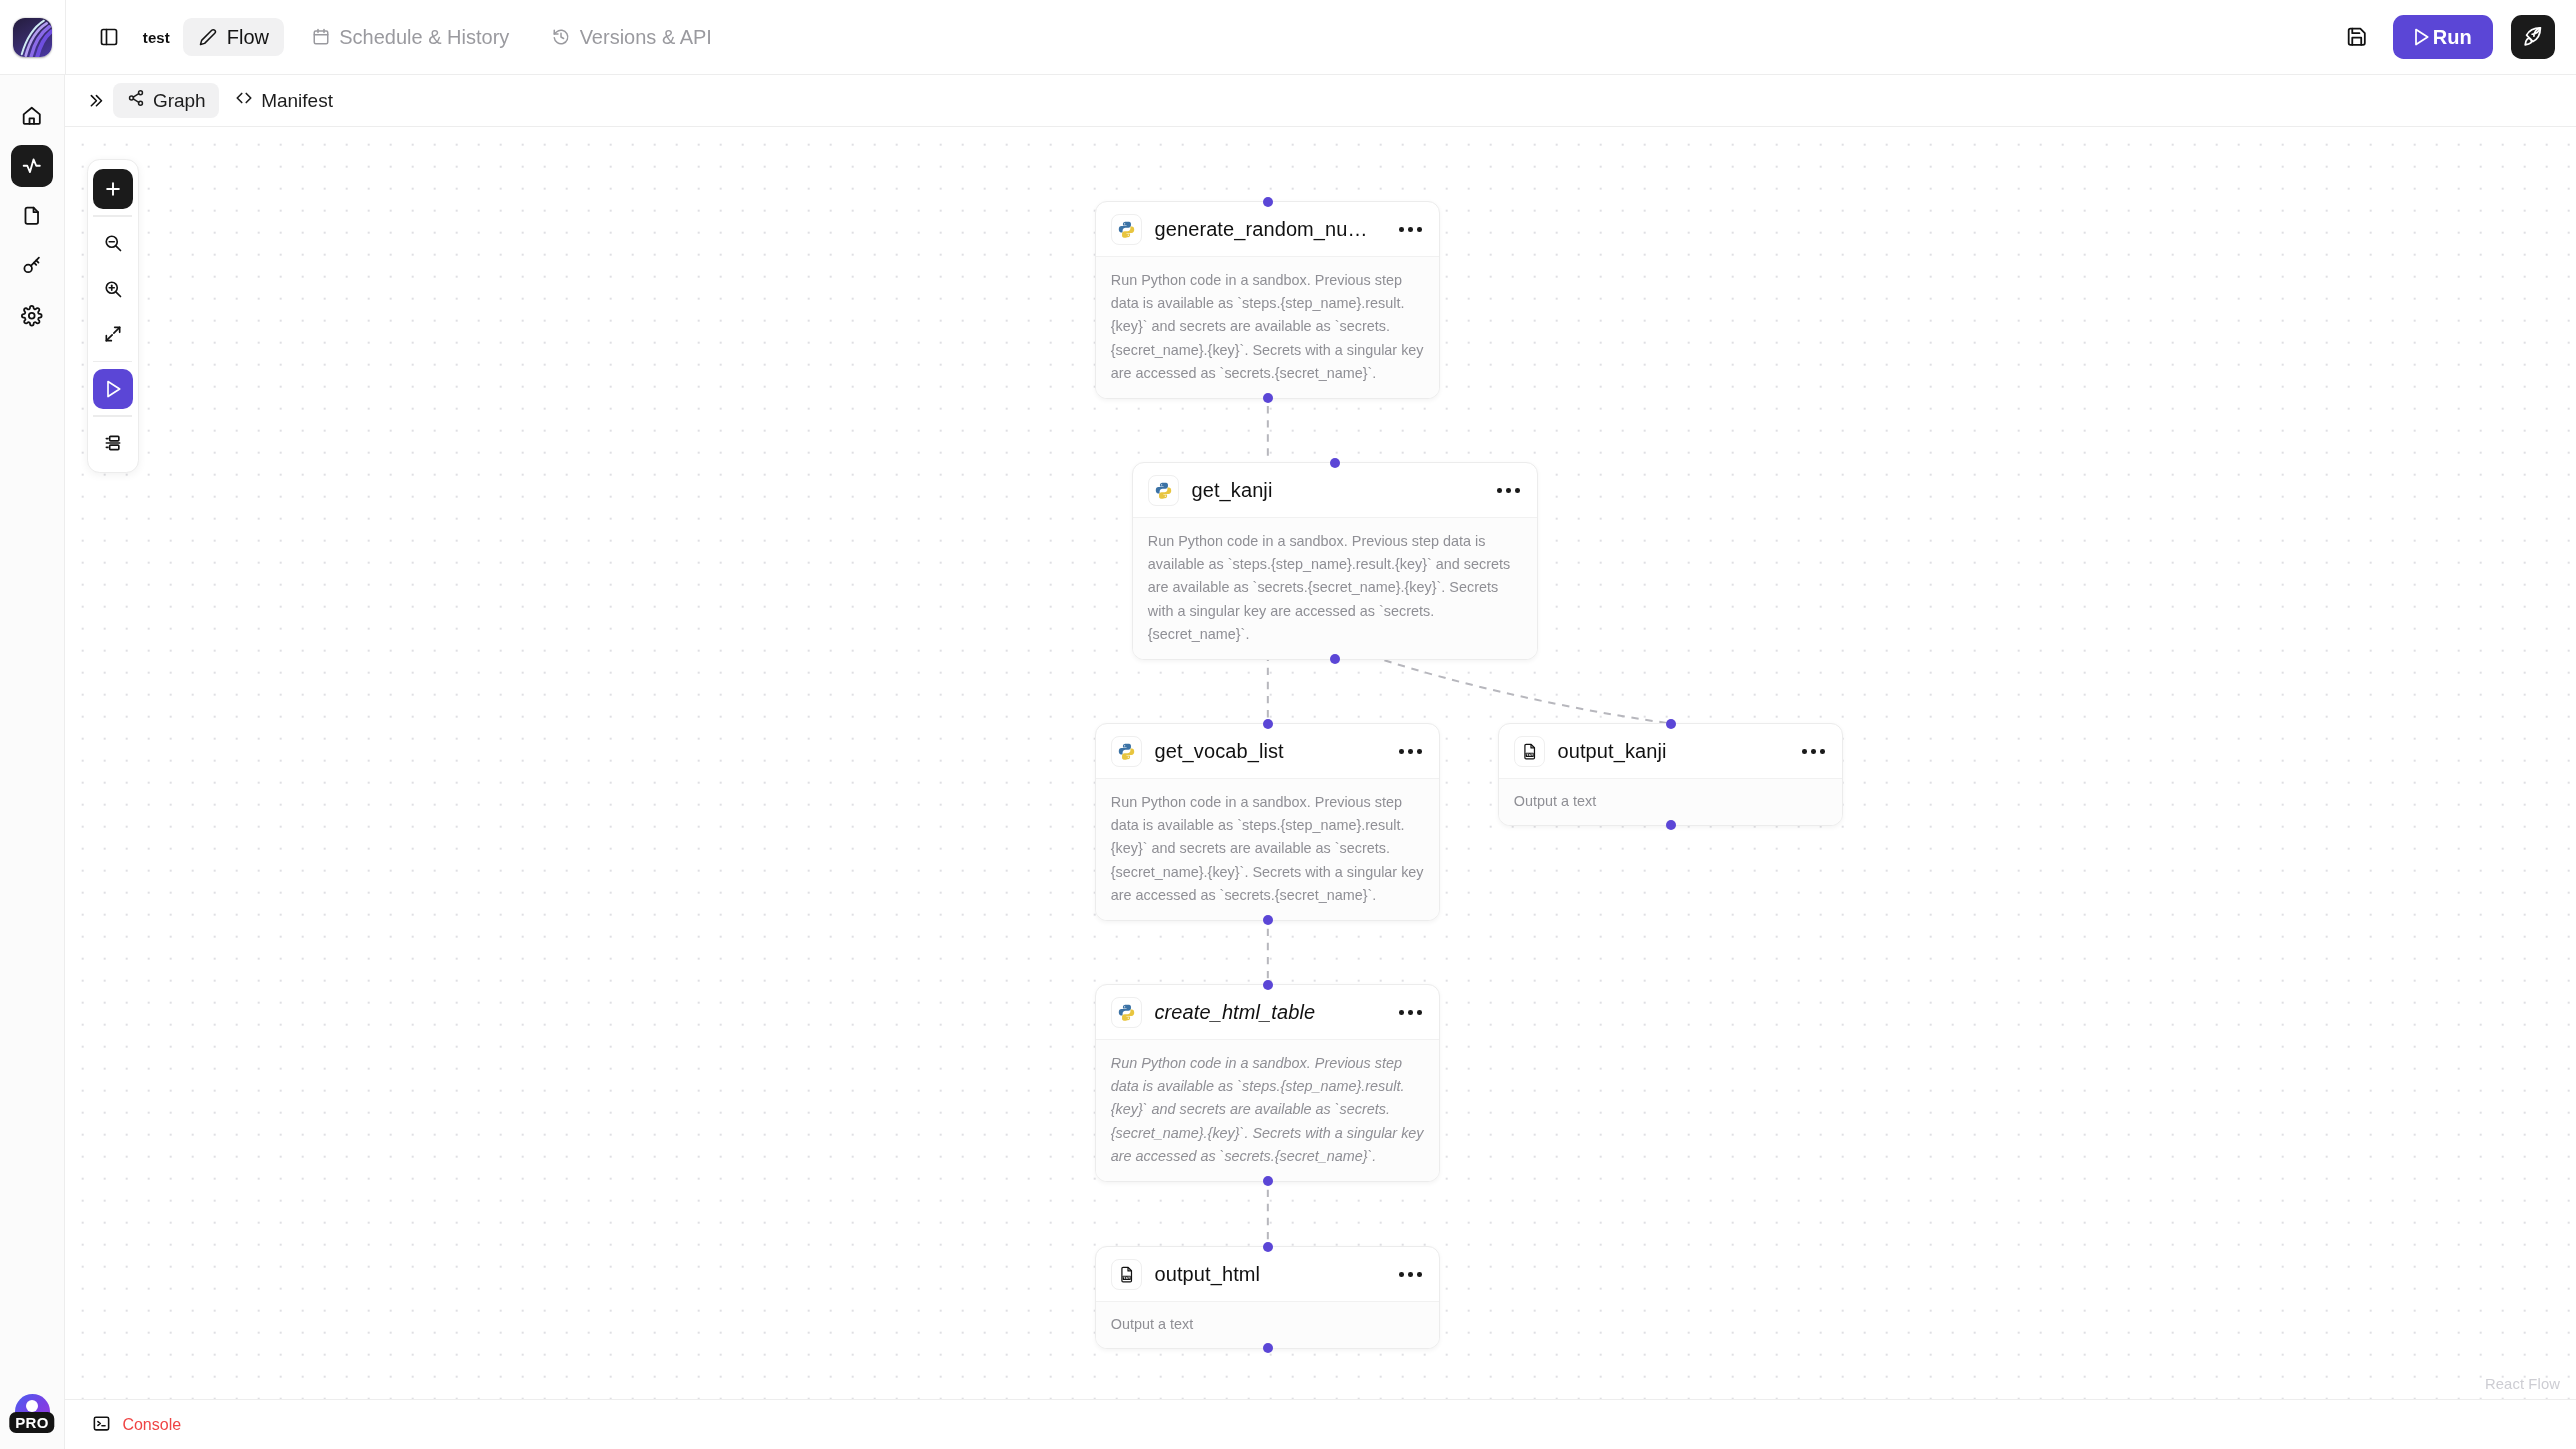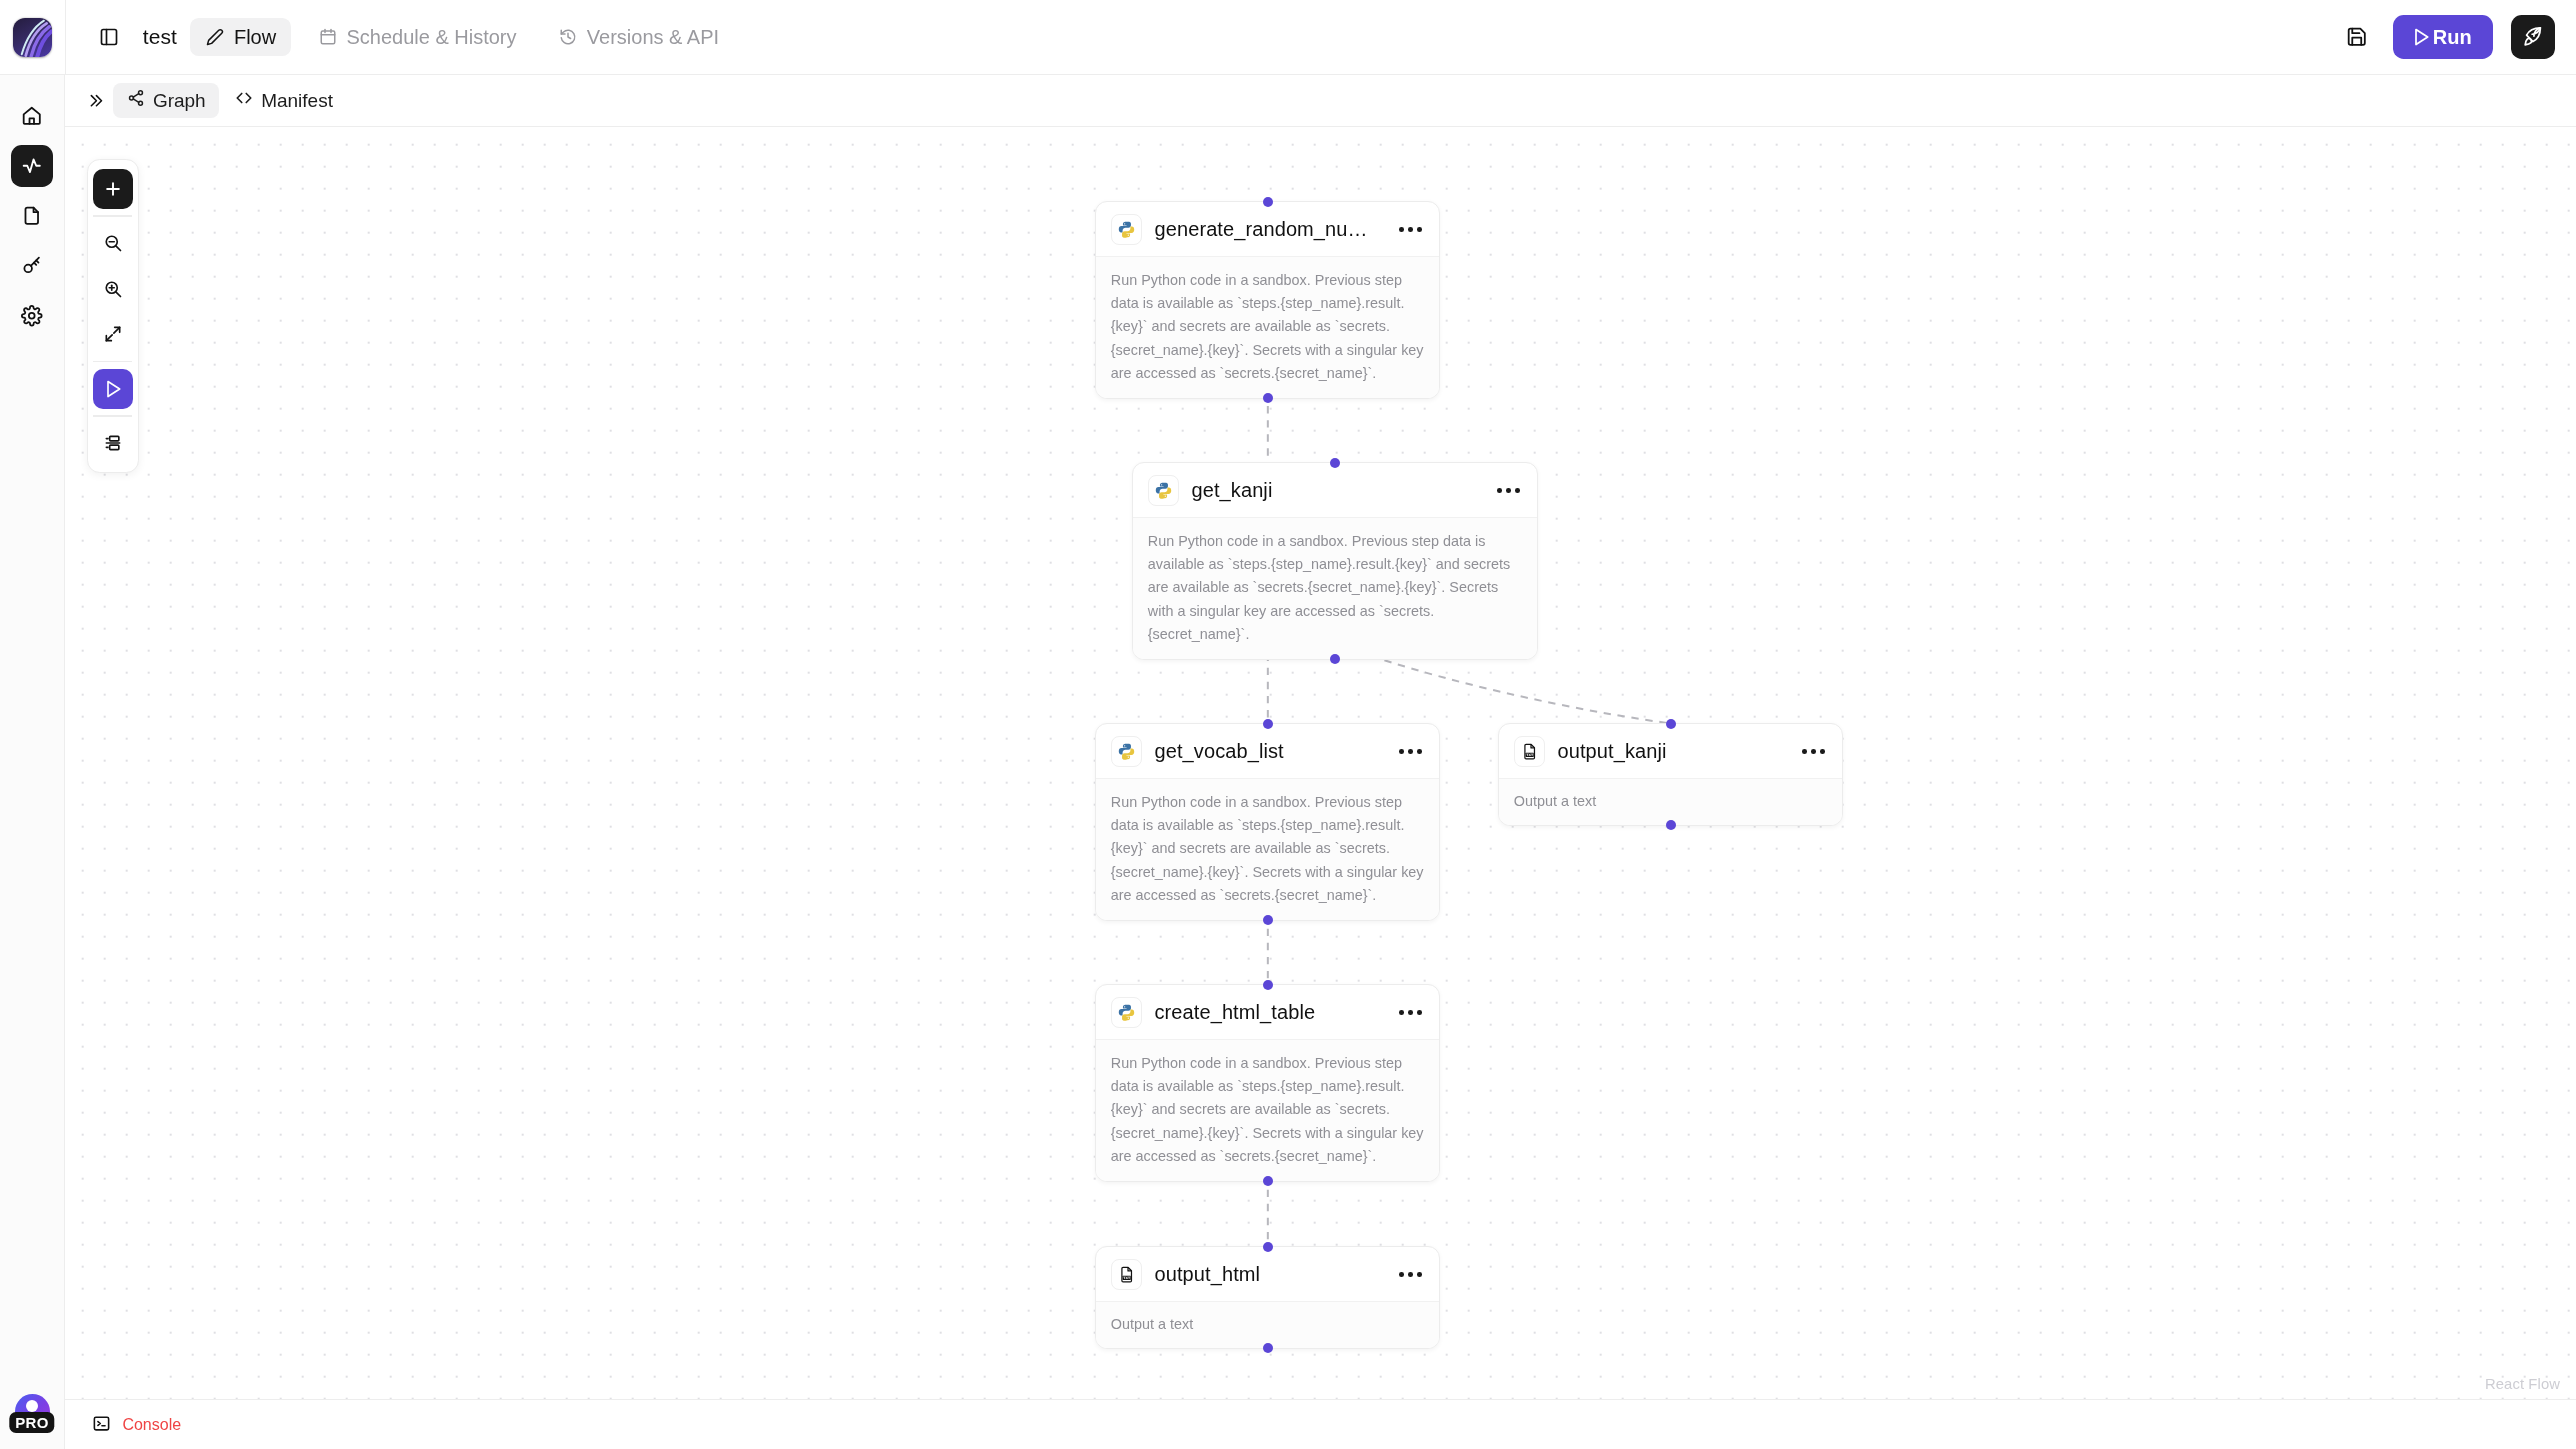--- a/index.html
+++ b/index.html
@@ -32,21 +32,21 @@
   .logo svg { position: absolute; inset: 0; }
 
   .topbar-left { display: flex; align-items: center; gap: 0; padding-left: 24px; height: 75px; border-left: 1.3px solid #ededed; }
   .icon-btn {
     width: 38px; height: 38px; border-radius: 8px;
     display: flex; align-items: center; justify-content: center;
     background: transparent; border: none; cursor: pointer; color: #111;
   }
 
   .doc-title {
-    font-size: 21px; font-weight: 400; color: #111; margin-left: 14.8px; margin-right: 13.4px;
+    font-size: 15px; font-weight: 700; color: #111; margin-left: 14.8px; margin-right: 13.4px;
     letter-spacing: 0.1px; cursor: pointer;
   }
 
   .tabs { display: flex; align-items: center; gap: 12px; }
   .tab {
     display: flex; align-items: center; gap: 8.7px;
     height: 38px; padding: 0 14.8px; border-radius: 8.7px;
     font-size: 20px; color: #9a9a9f; cursor: pointer; white-space: nowrap;
   }
   .tab .tab-ico { display: flex; align-items: center; justify-content: center; width: 20px; height: 20px; }
@@ -511,21 +511,21 @@
           <div class="node-menu">
               <span></span>
               <span></span>
               <span></span>
             </div>
         </div>
         <div class="node-body small">Output a text</div>
         <div class="handle bottom"></div>
       </div>
 
-      <div class="node" style="left:1030px; top:857px; width:345px;">
+      <div class="node" style="left:1030px; top:857px; width:345px;font-style:italic;">
         <div class="handle top"></div>
         <div class="node-head">
           <div class="node-ico">
             <svg width="19" height="19" viewBox="0 0 32 32" aria-hidden="true">
               <path d="M15.9 3c-3.2 0-5.9.6-5.9 3.4v2.9h6.1v.9H7.6c-2.9 0-4.6 2-4.6 5.4 0 3.3 1.3 5.4 4.2 5.4h2.2v-3.4c0-2.6 2.3-4.6 5-4.6h4.9c2.4 0 4.2-1.9 4.2-4.2V6.4C23.5 4 21.5 3 18.8 3h-2.9zm-3 2.4c.6 0 1.1.5 1.1 1.1s-.5 1.1-1.1 1.1-1.1-.5-1.1-1.1.5-1.1 1.1-1.1z" fill="#3b72a5"></path>
               <path d="M16.1 29c3.2 0 5.9-.6 5.9-3.4v-2.9h-6.1v-.9h8.5c2.9 0 4.6-2 4.6-5.4 0-3.3-1.3-5.4-4.2-5.4h-2.2v3.4c0 2.6-2.3 4.6-5 4.6h-4.9c-2.4 0-4.2 1.9-4.2 4.2v3.4c0 2.4 2 3.4 4.7 3.4h2.9zm3-2.4c-.6 0-1.1-.5-1.1-1.1s.5-1.1 1.1-1.1 1.1.5 1.1 1.1-.5 1.1-1.1 1.1z" fill="#e8c53f"></path>
             </svg>
           </div>
           <div class="node-title">create_html_table</div>
           <div class="node-menu">

